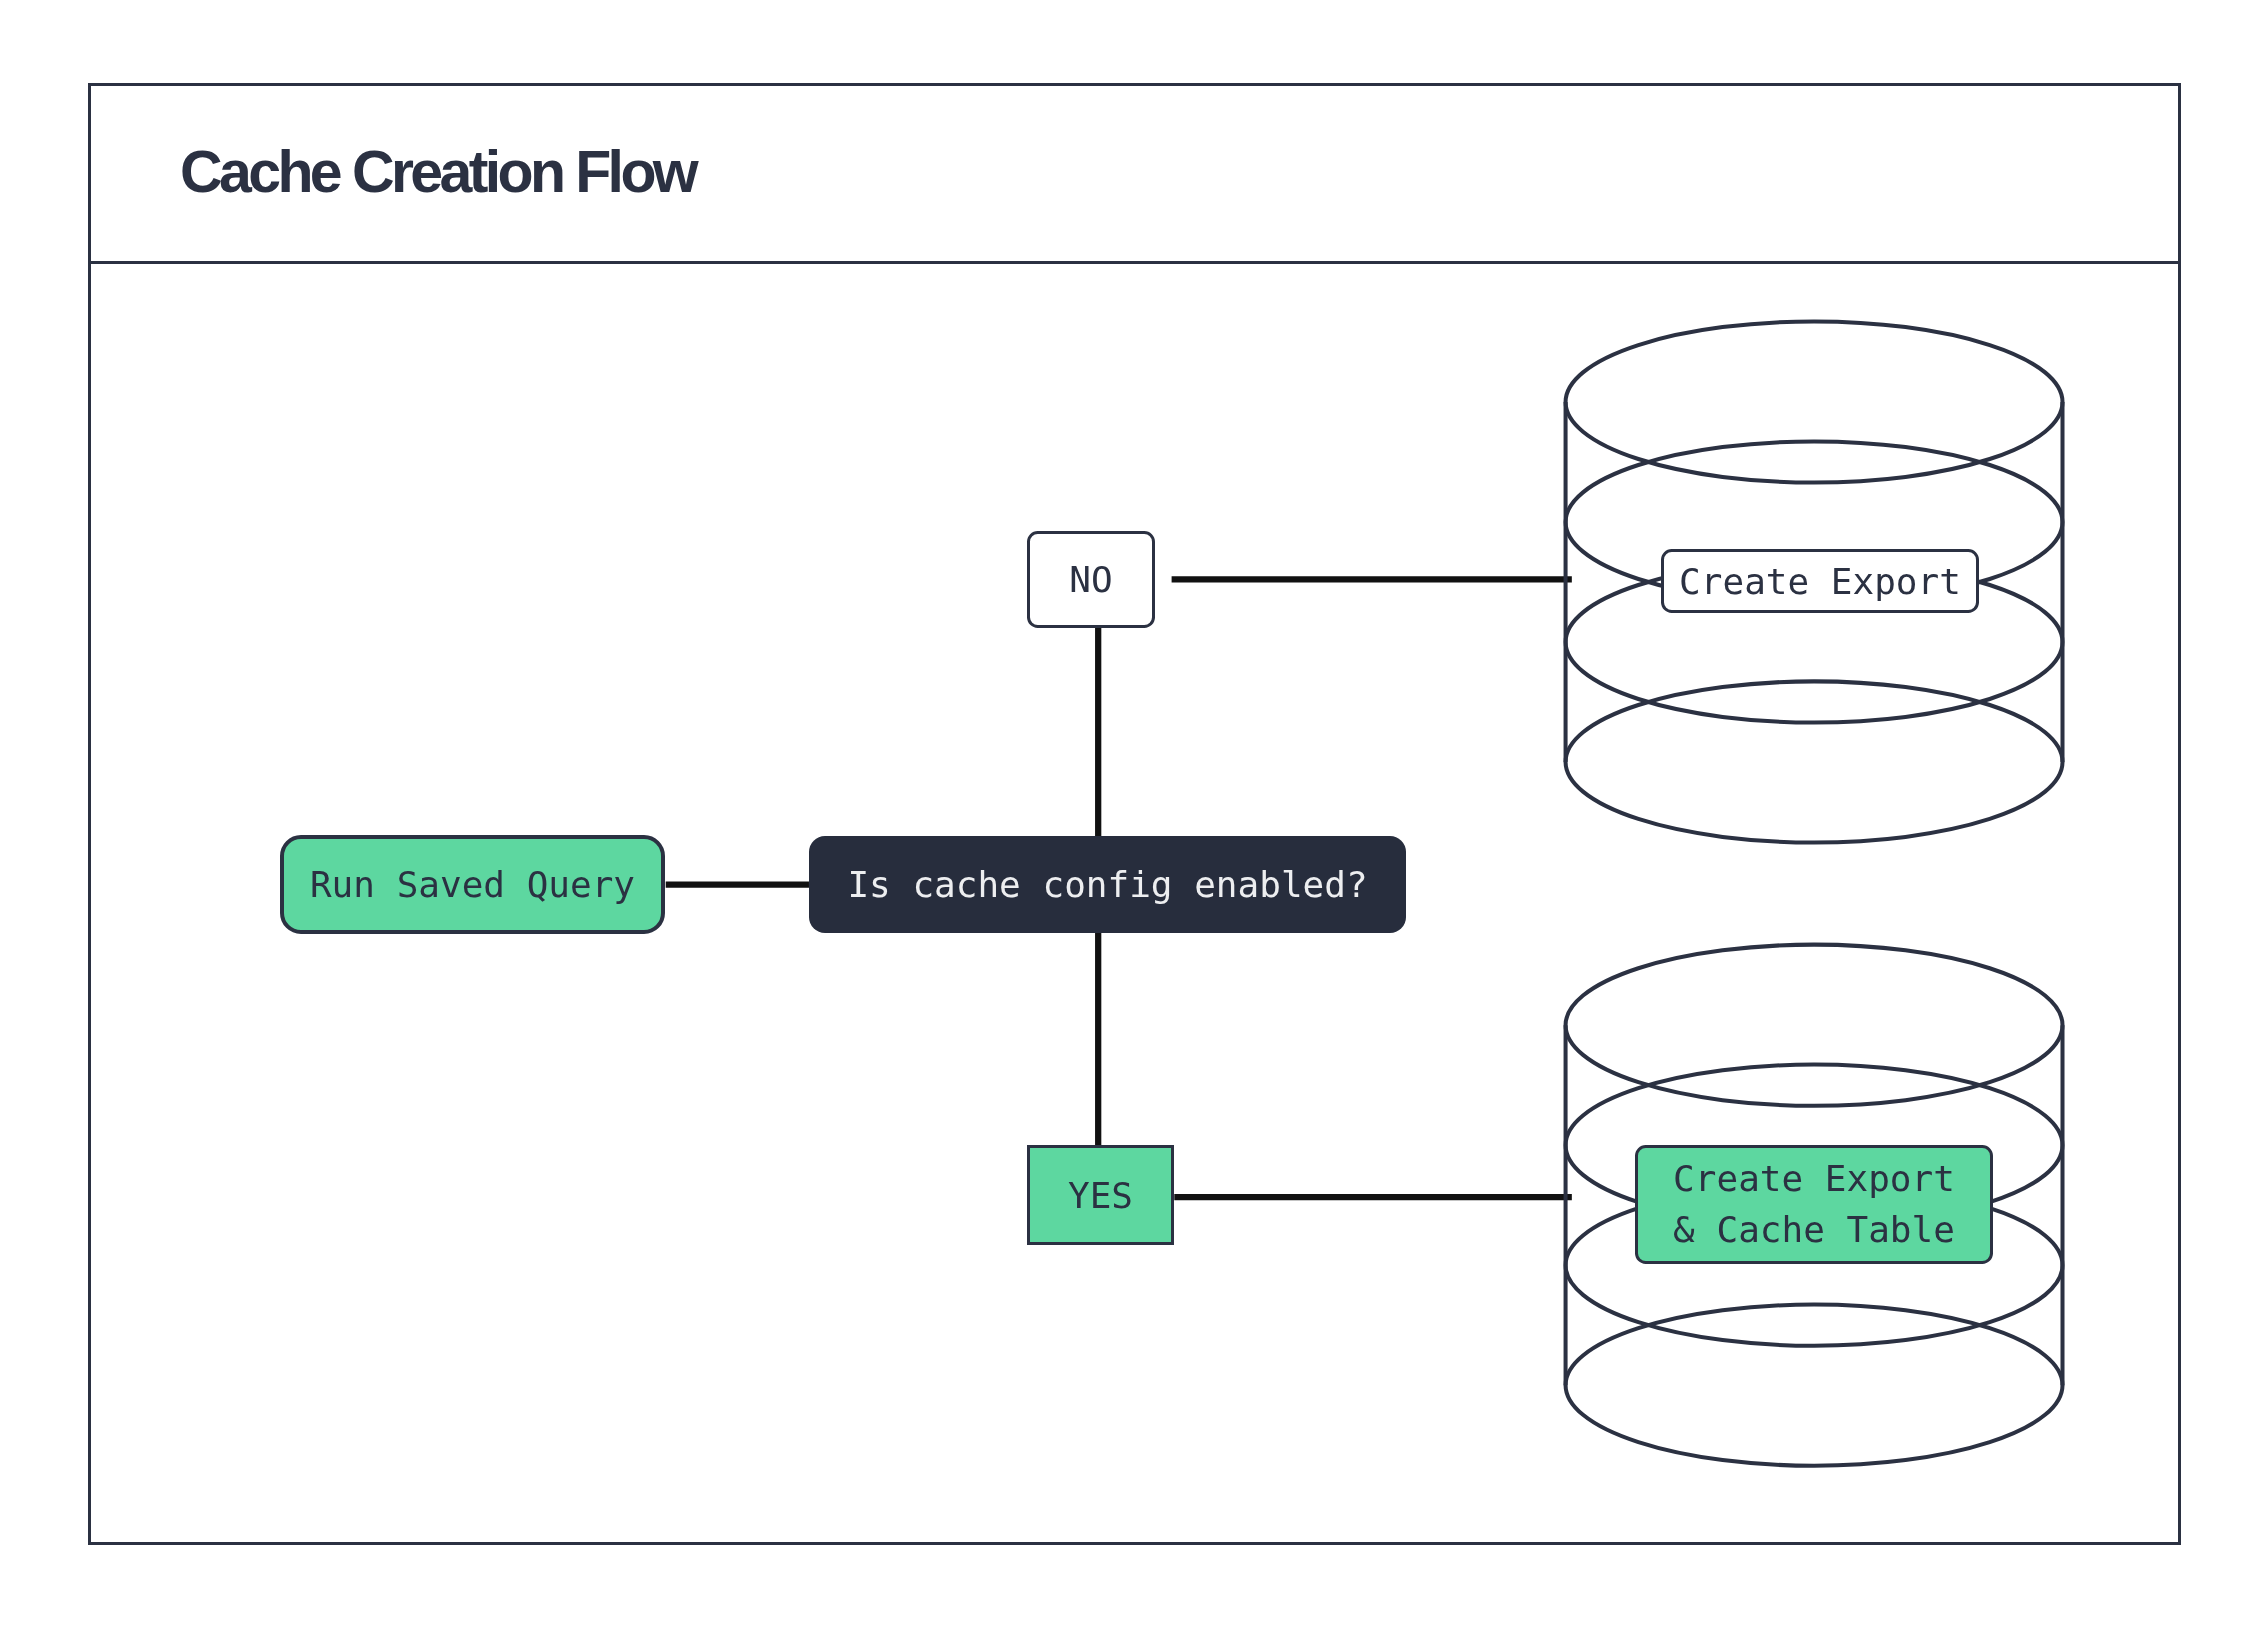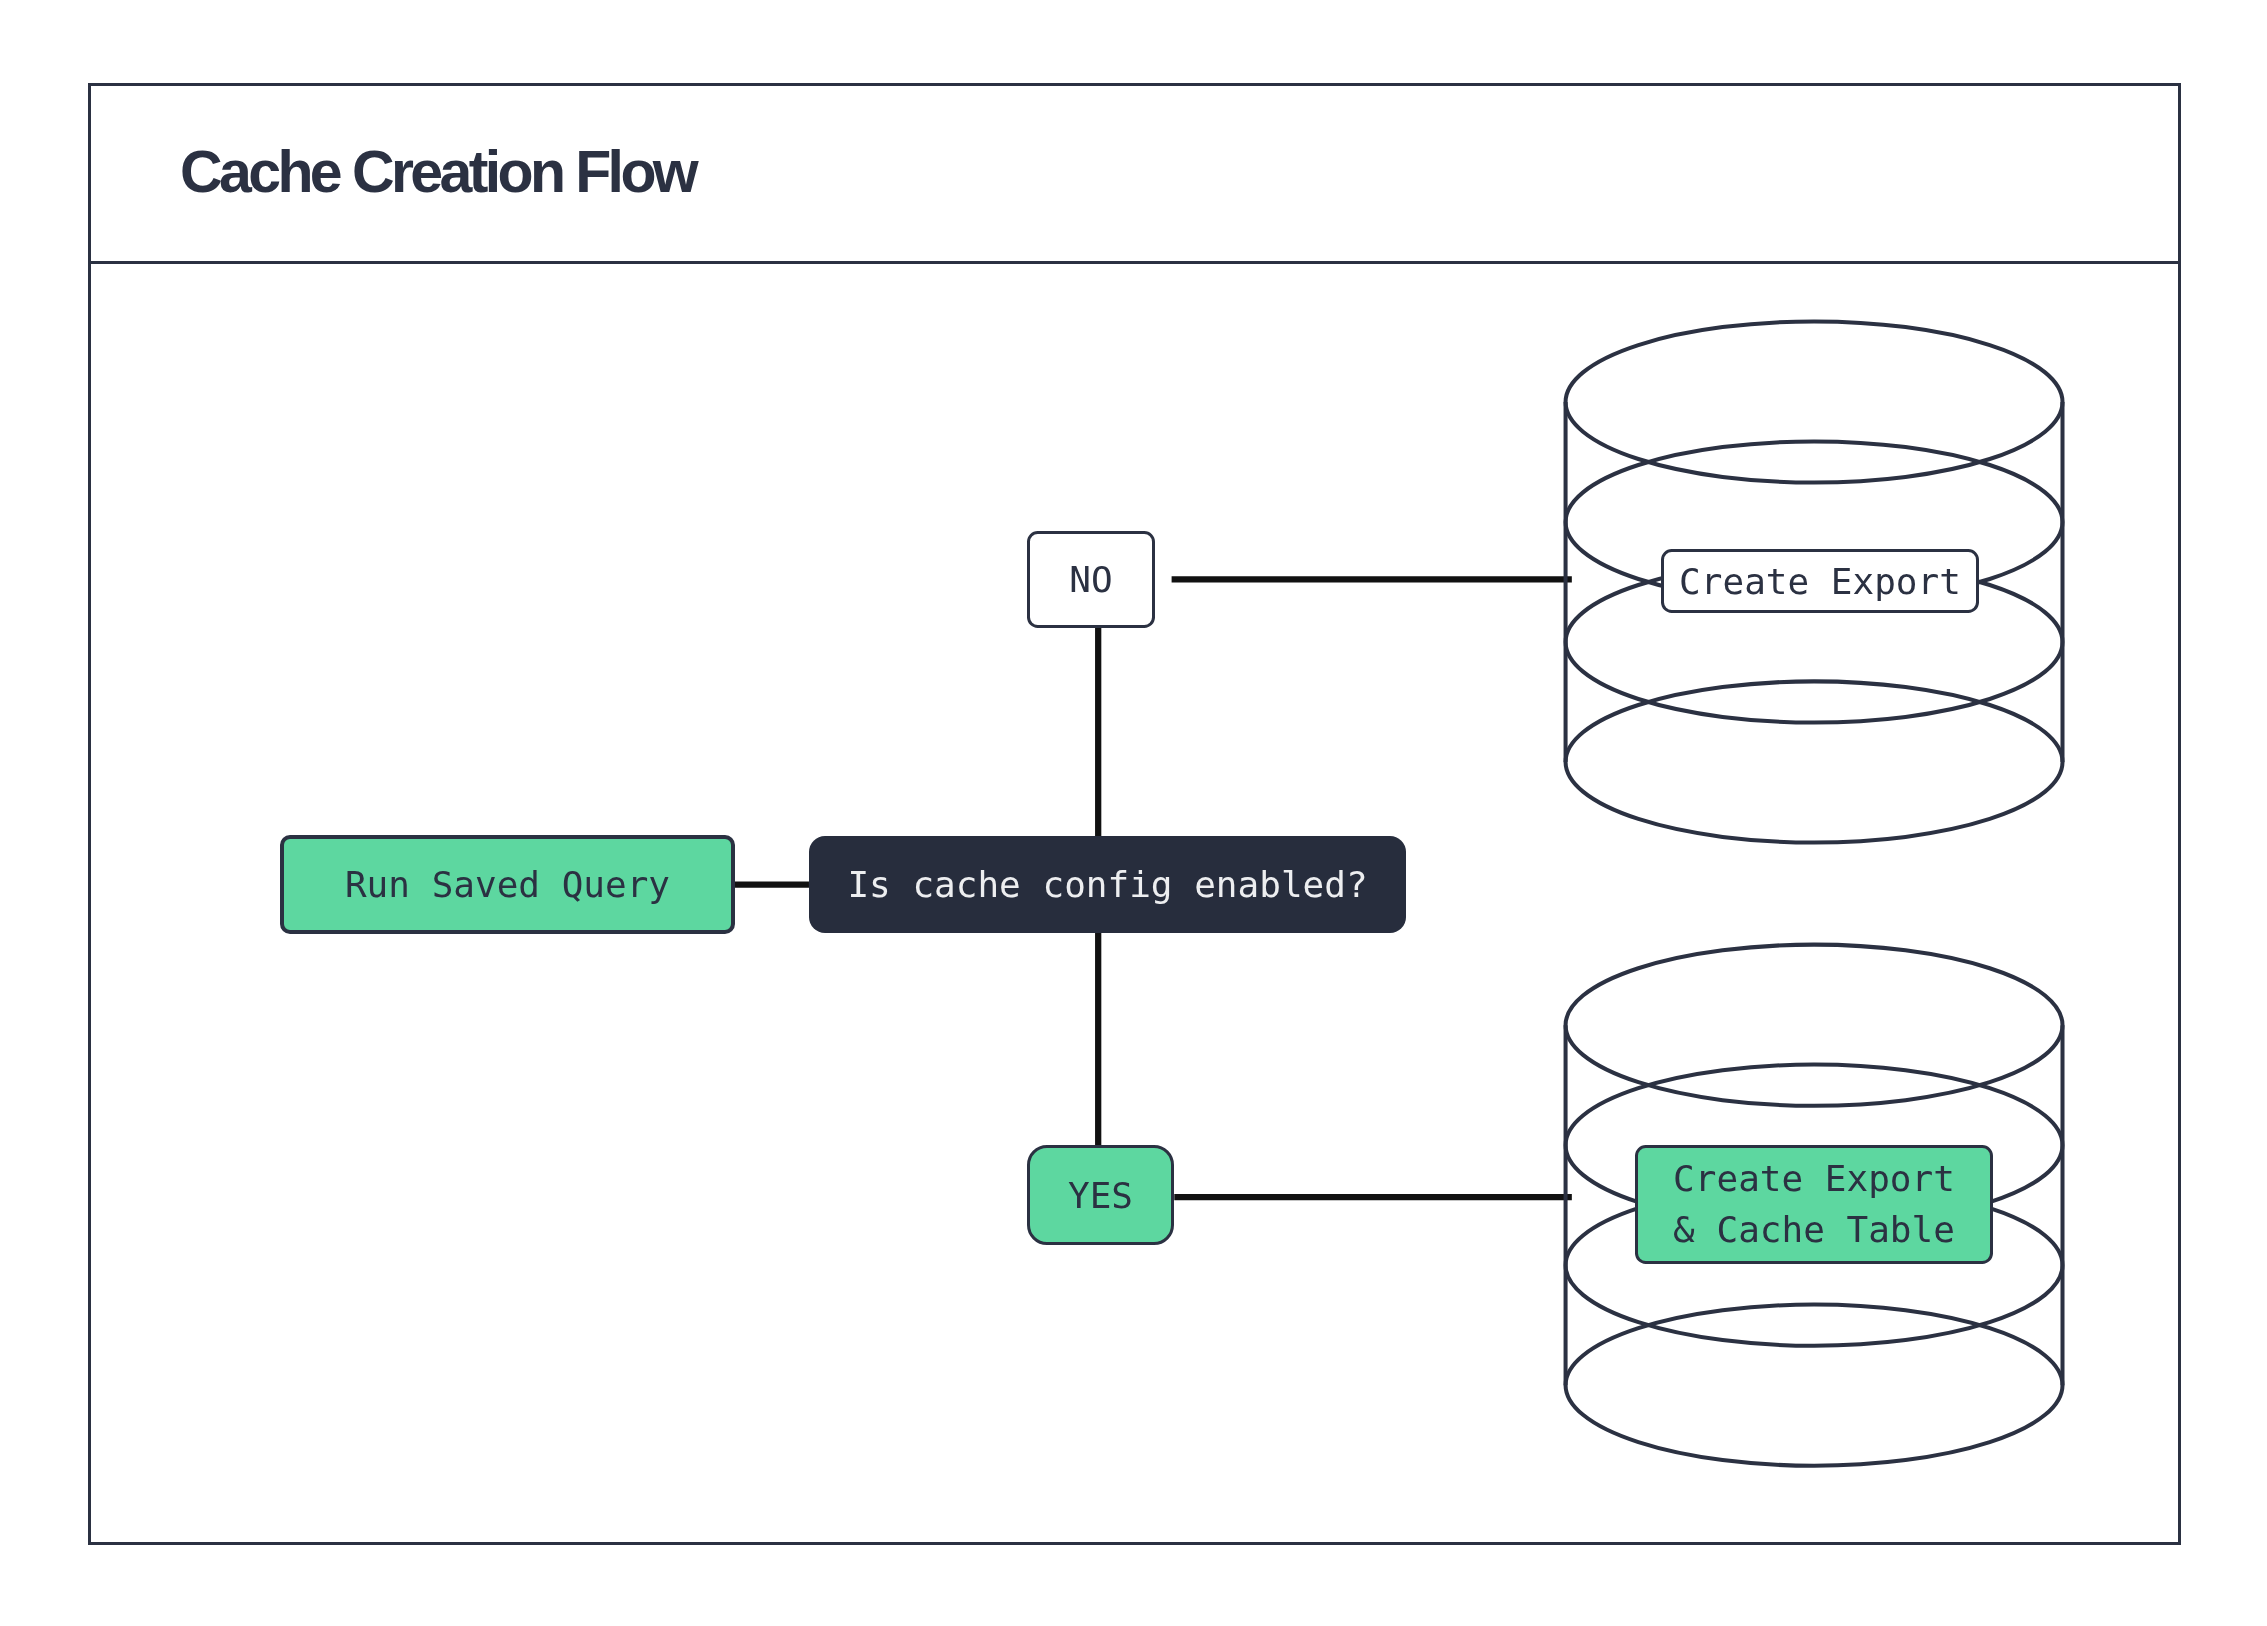--- a/index.html
+++ b/index.html
@@ -68,25 +68,25 @@
     align-items: center;
     justify-content: center;
     text-align: center;
     font-size: 36px;
     color: var(--navy, #2B3142);
     white-space: nowrap;
   }
   .node.start {
     left: 280px;
     top: 835px;
-    width: 455px;
+    width: 385px;
     height: 99px;
     background: var(--green, #5DD7A0);
     border: 4.5px solid var(--navy, #2B3142);
-    border-radius: 10px;
+    border-radius: 21px;
   }
   .node.decision {
     left: 809px;
     top: 836px;
     width: 597px;
     height: 97px;
     background: var(--navy_fill, #272D3D);
     border-radius: 16px;
     color: var(--light, #EDEEF0);
     justify-content: center;
@@ -100,21 +100,21 @@
     border: 3.6px solid var(--navy, #2B3142);
     border-radius: 10.7px;
   }
   .node.yes {
     left: 1027px;
     top: 1145px;
     width: 147px;
     height: 100px;
     background: var(--green, #5DD7A0);
     border: 3.6px solid var(--navy, #2B3142);
-    border-radius: 20px;
+    border-radius: 0;
   }
   .node.label-export {
     left: 1661px;
     top: 549px;
     width: 318px;
     height: 64px;
     background: #ffffff;
     border: 3.6px solid var(--navy, #2B3142);
     border-radius: 10.7px;
   }

